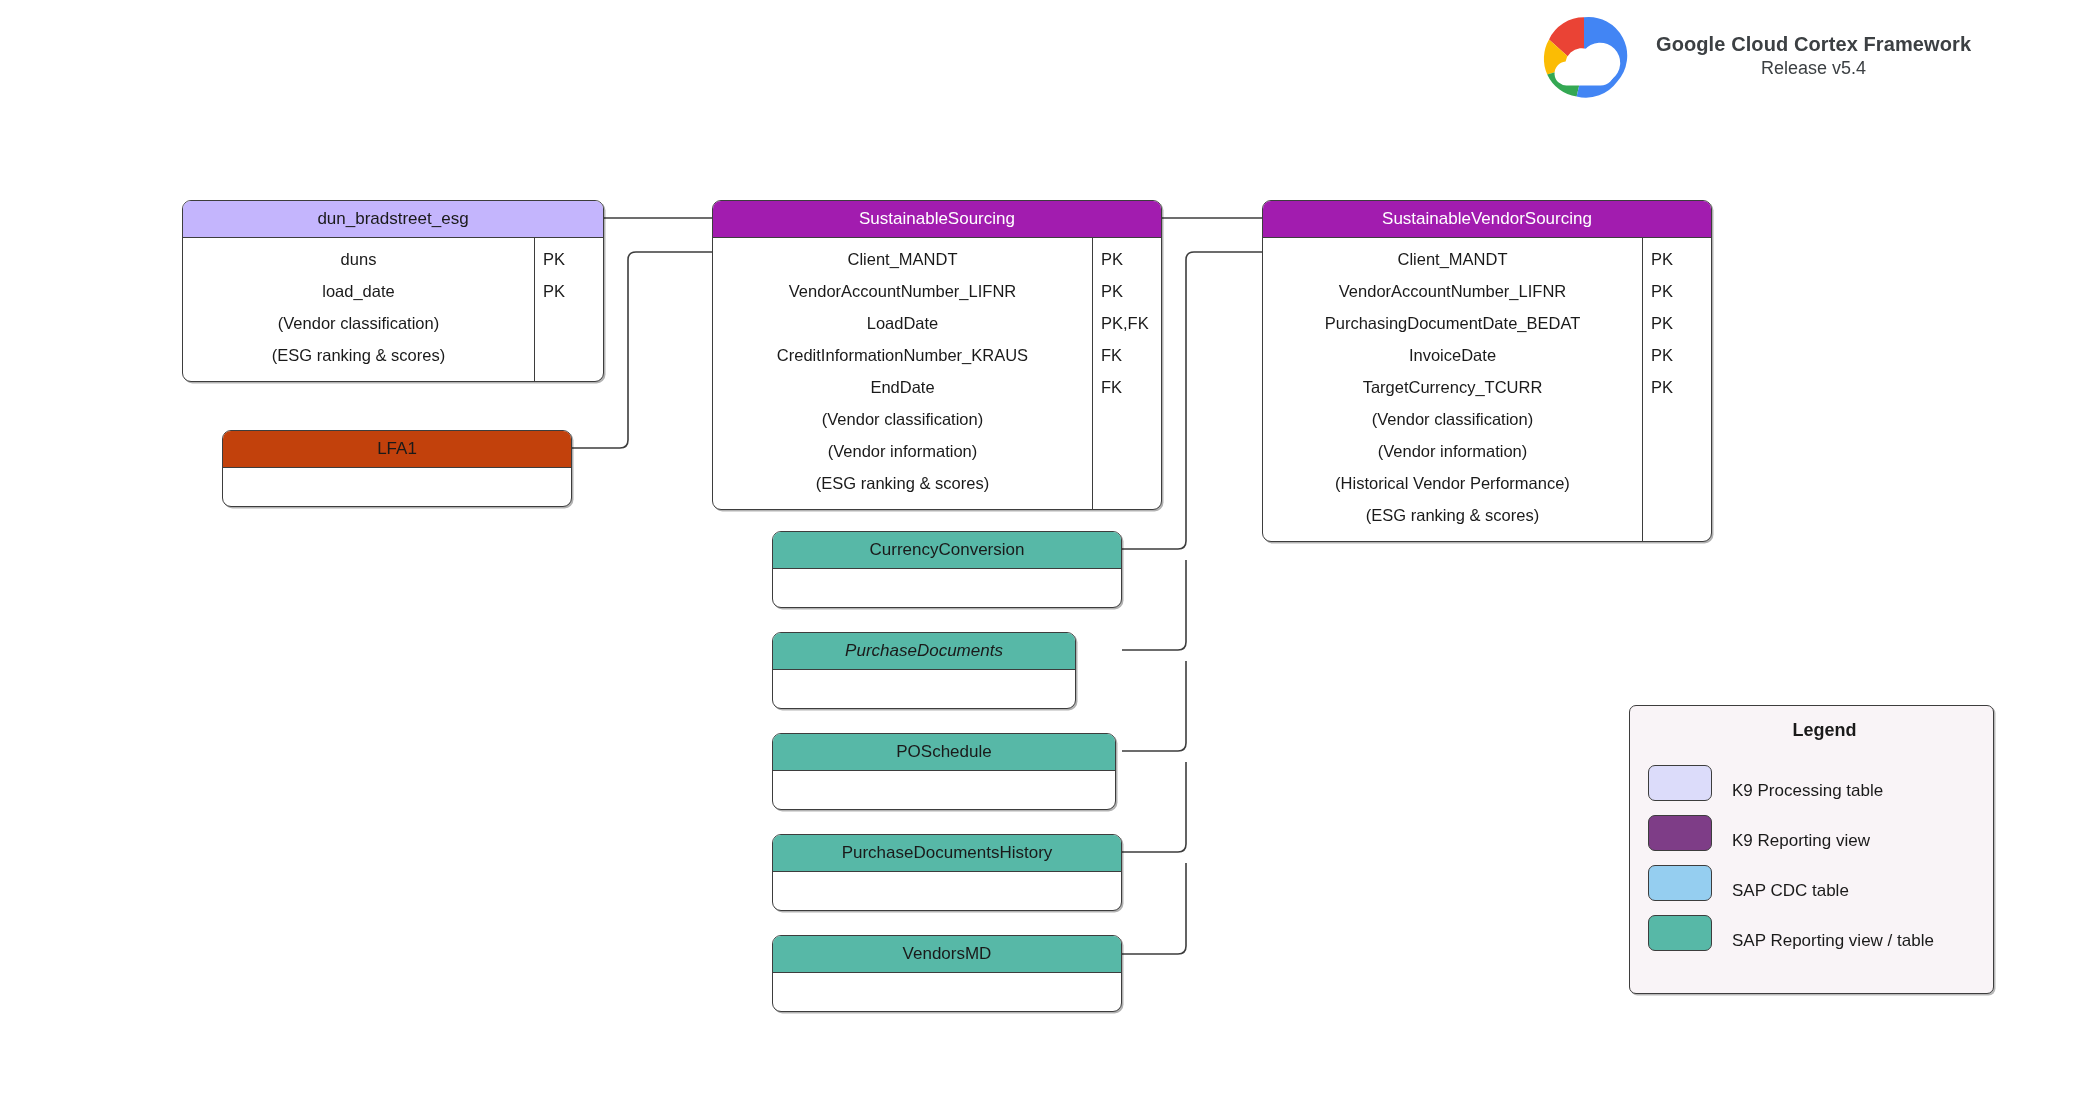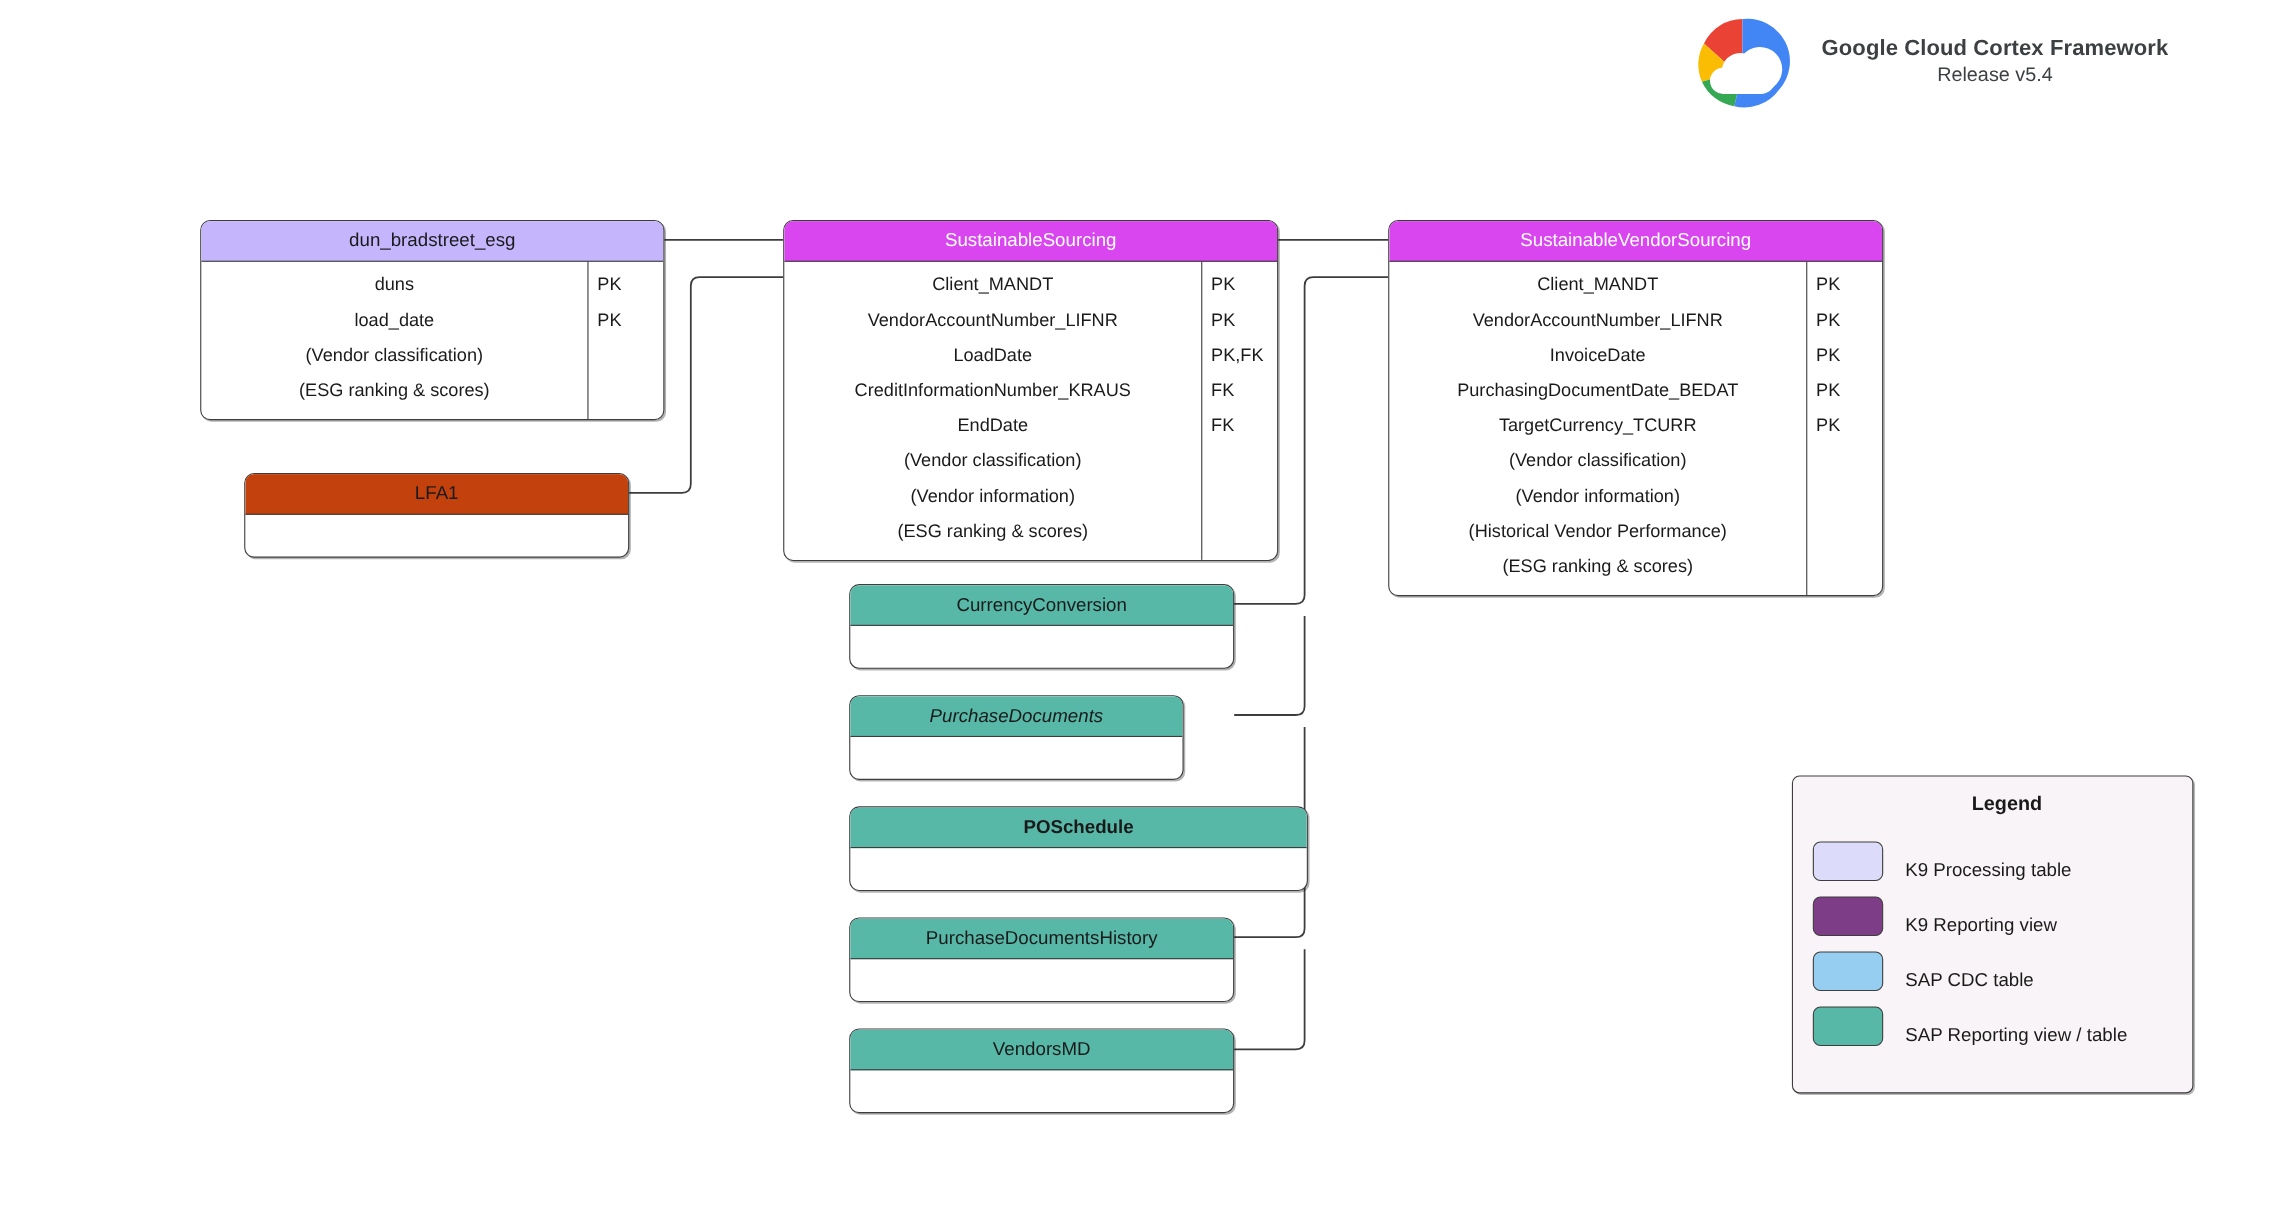--- a/index.html
+++ b/index.html
@@ -96,21 +96,21 @@
     line-height: 32px;
     font-size: 16.5px;
     text-align: left;
     padding-left: 8px;
     white-space: nowrap;
   }
   .entity.simple .body { min-height: 38px; }
 
   
   .hdr.k9proc  { background: #c4b5fd; color: #1a1a1a; }
-  .hdr.k9view  { background: #d946ef; color: #ffffff; }
+  .hdr.k9view  { background: #a21caf; color: #ffffff; }
   .hdr.sapcdc  { background: #c2410c; color: #1a1a1a; }
   .hdr.sapview { background: #57b8a7; color: #1a1a1a; }
 
   
   .legend {
     position: absolute;
     left: 1629px;
     top: 705px;
     width: 365px;
     height: 289px;
@@ -228,22 +228,22 @@
     </div>
   </div>
 </div>
 
 <div class="entity" style="left:1262px; top:200px; width:450px;">
   <div class="hdr k9view">SustainableVendorSourcing</div>
   <div class="body">
     <div class="col-fields">
       <div class="field">Client_MANDT</div>
       <div class="field">VendorAccountNumber_LIFNR</div>
+      <div class="field">PurchasingDocumentDate_BEDAT</div>
       <div class="field">InvoiceDate</div>
-      <div class="field">PurchasingDocumentDate_BEDAT</div>
       <div class="field">TargetCurrency_TCURR</div>
       <div class="field">(Vendor classification)</div>
       <div class="field">(Vendor information)</div>
       <div class="field">(Historical Vendor Performance)</div>
       <div class="field">(ESG ranking &amp; scores)</div>
     </div>
     <div class="col-keys">
       <div class="key">PK</div>
       <div class="key">PK</div>
       <div class="key">PK</div>
@@ -271,21 +271,21 @@
     </div>
 </div>
 
 <div class="entity simple" style="left:772px; top:632px; width:304px;font-style:italic;">
   <div class="hdr sapview">PurchaseDocuments</div>
   <div class="body">
       <div class="col-fields"></div>
     </div>
 </div>
 
-<div class="entity simple" style="left:772px; top:733px; width:417px;font-weight:bold;">
+<div class="entity simple" style="left:772px; top:733px; width:344px;">
   <div class="hdr sapview">POSchedule</div>
   <div class="body">
       <div class="col-fields"></div>
     </div>
 </div>
 
 <div class="entity simple" style="left:772px; top:834px; width:350px;">
   <div class="hdr sapview">PurchaseDocumentsHistory</div>
   <div class="body">
       <div class="col-fields"></div>

